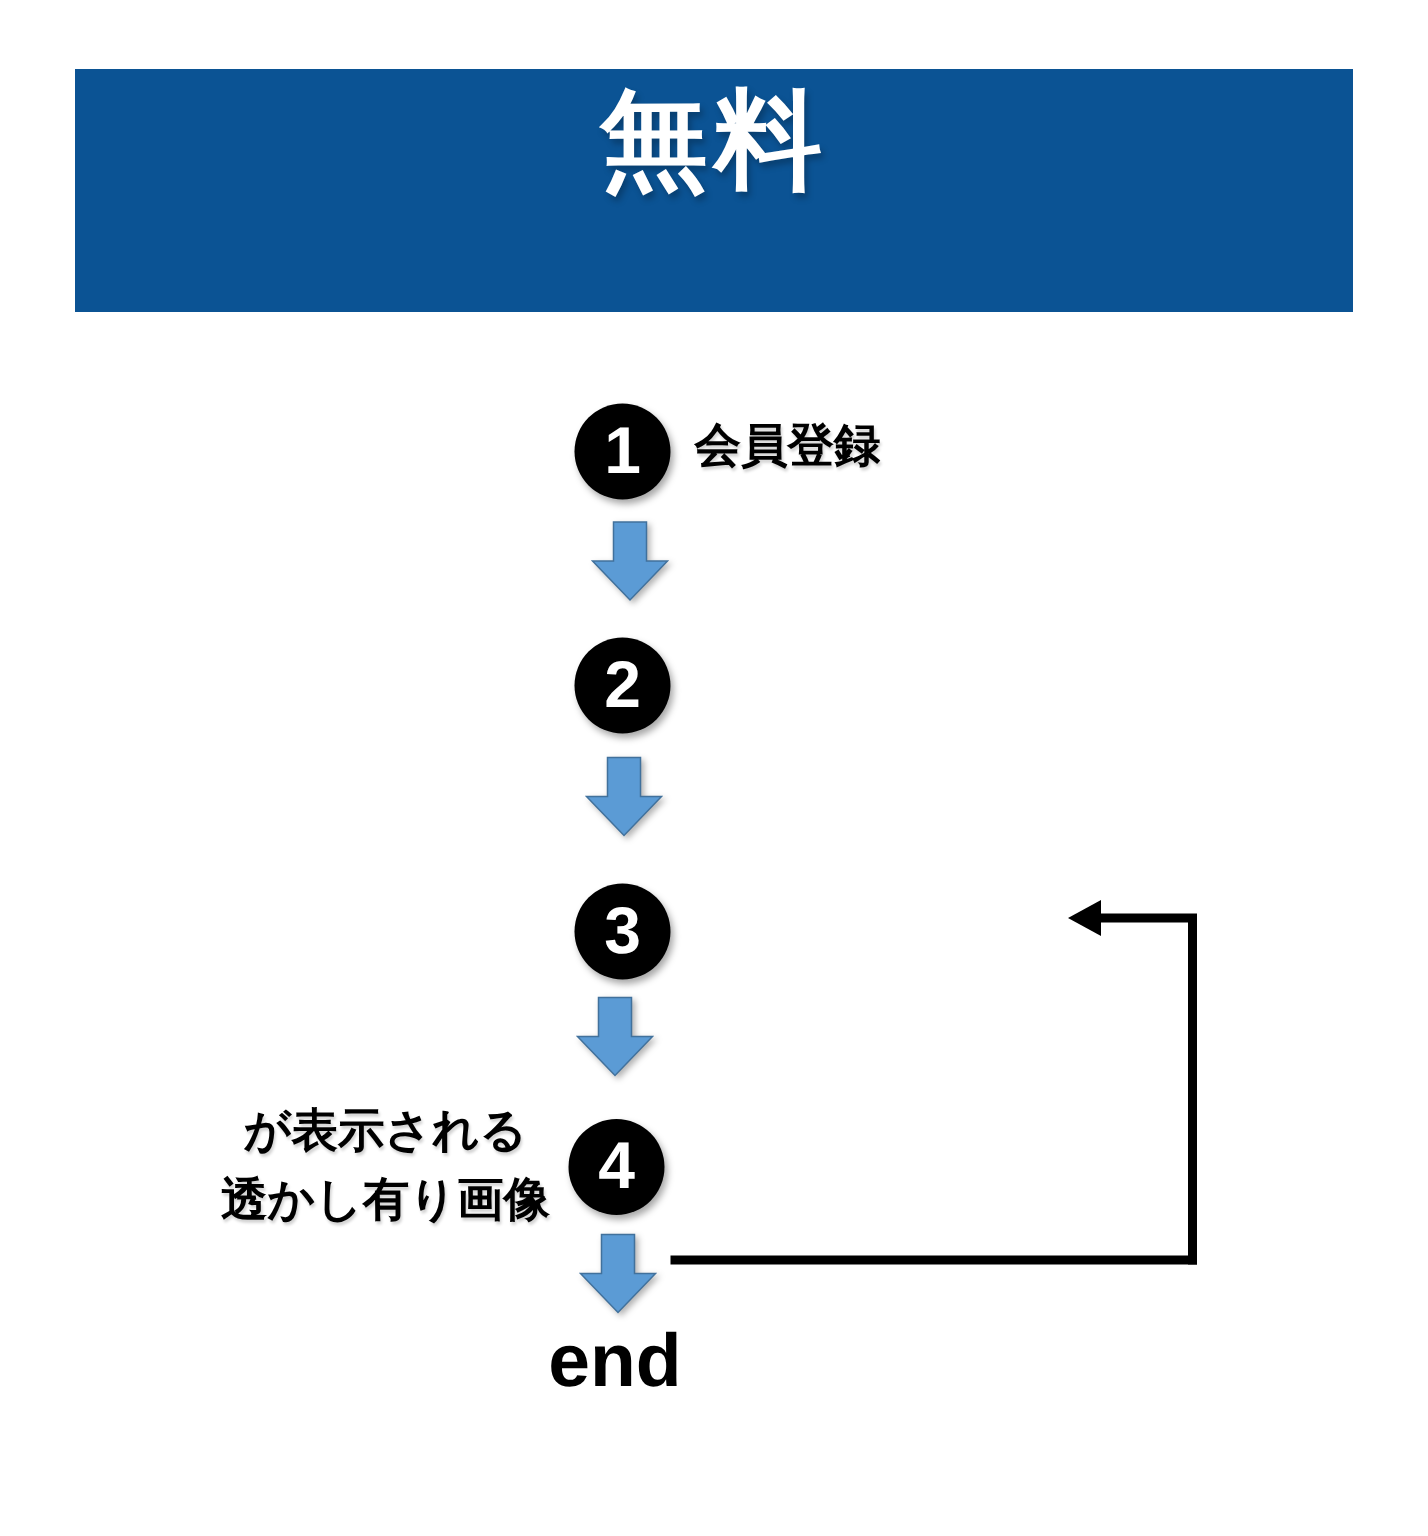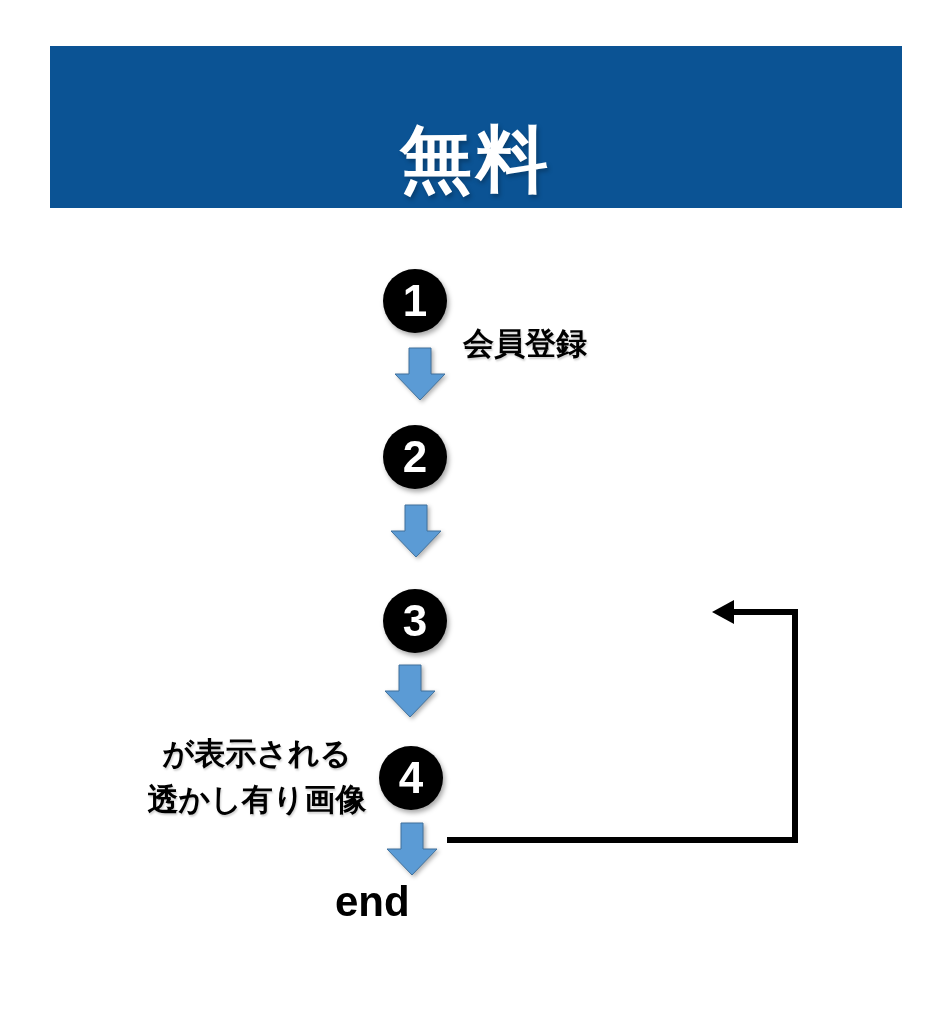--- a/index.html
+++ b/index.html
@@ -13,21 +13,21 @@
     font-family: "Liberation Sans", "DejaVu Sans", sans-serif;
   }
 
   
   .banner {
     position: absolute;
     left: 50px; top: 46px;
     width: 852px; height: 162px;
     background: #0b5394;
     display: flex;
-    align-items: flex-end;
+    align-items: flex-start;
     justify-content: center;
   }
   .banner-title {
     color: #ffffff;
     font-size: 72px;
     font-weight: bold;
     letter-spacing: 4px;
     text-shadow: 2px 3px 4px rgba(0,0,0,0.25);
   }
 
@@ -53,21 +53,21 @@
   
   .step-label {
     position: absolute;
     color: #000000;
     font-weight: bold;
     font-size: 31px;
     line-height: 40px;
     white-space: nowrap;
     text-shadow: 1px 2px 2px rgba(0,0,0,0.18);
   }
-  #label-1 { left: 463px; top: 277px; margin-top: 47px; }
+  #label-1 { left: 463px; top: 277px; }
   #label-2 { left: 465px; top: 435px; }
   #label-3 { left: 457px; top: 578px; }
   #label-4 {
     left: 146px; top: 731px;
     width: 222px;
     text-align: center;
     line-height: 46px;
     white-space: normal;
   }
 
@@ -80,23 +80,23 @@
   #arrow-1 { left: 394px; top: 347px; }
   #arrow-2 { left: 390px; top: 504px; }
   #arrow-3 { left: 384px; top: 664px; }
   #arrow-4 { left: 386px; top: 822px; }
 
   
   .end-label {
     position: absolute;
     left: 335px; top: 878px;
     width: 150px;
-    text-align: left;
+    text-align: center;
     color: #000000;
-    font-size: 42px;
+    font-size: 50px;
     font-weight: bold;
   }
 
   
   .loop-seg { position: absolute; background: #000000; }
   #loop-bottom { left: 447px; top: 837px; width: 351px; height: 6px; }
   #loop-vert   { left: 792px; top: 609px; width: 6px;  height: 234px; }
   #loop-top    { left: 730px; top: 609px; width: 62px; height: 6px; }
   #loop-arrowhead {
     position: absolute;

